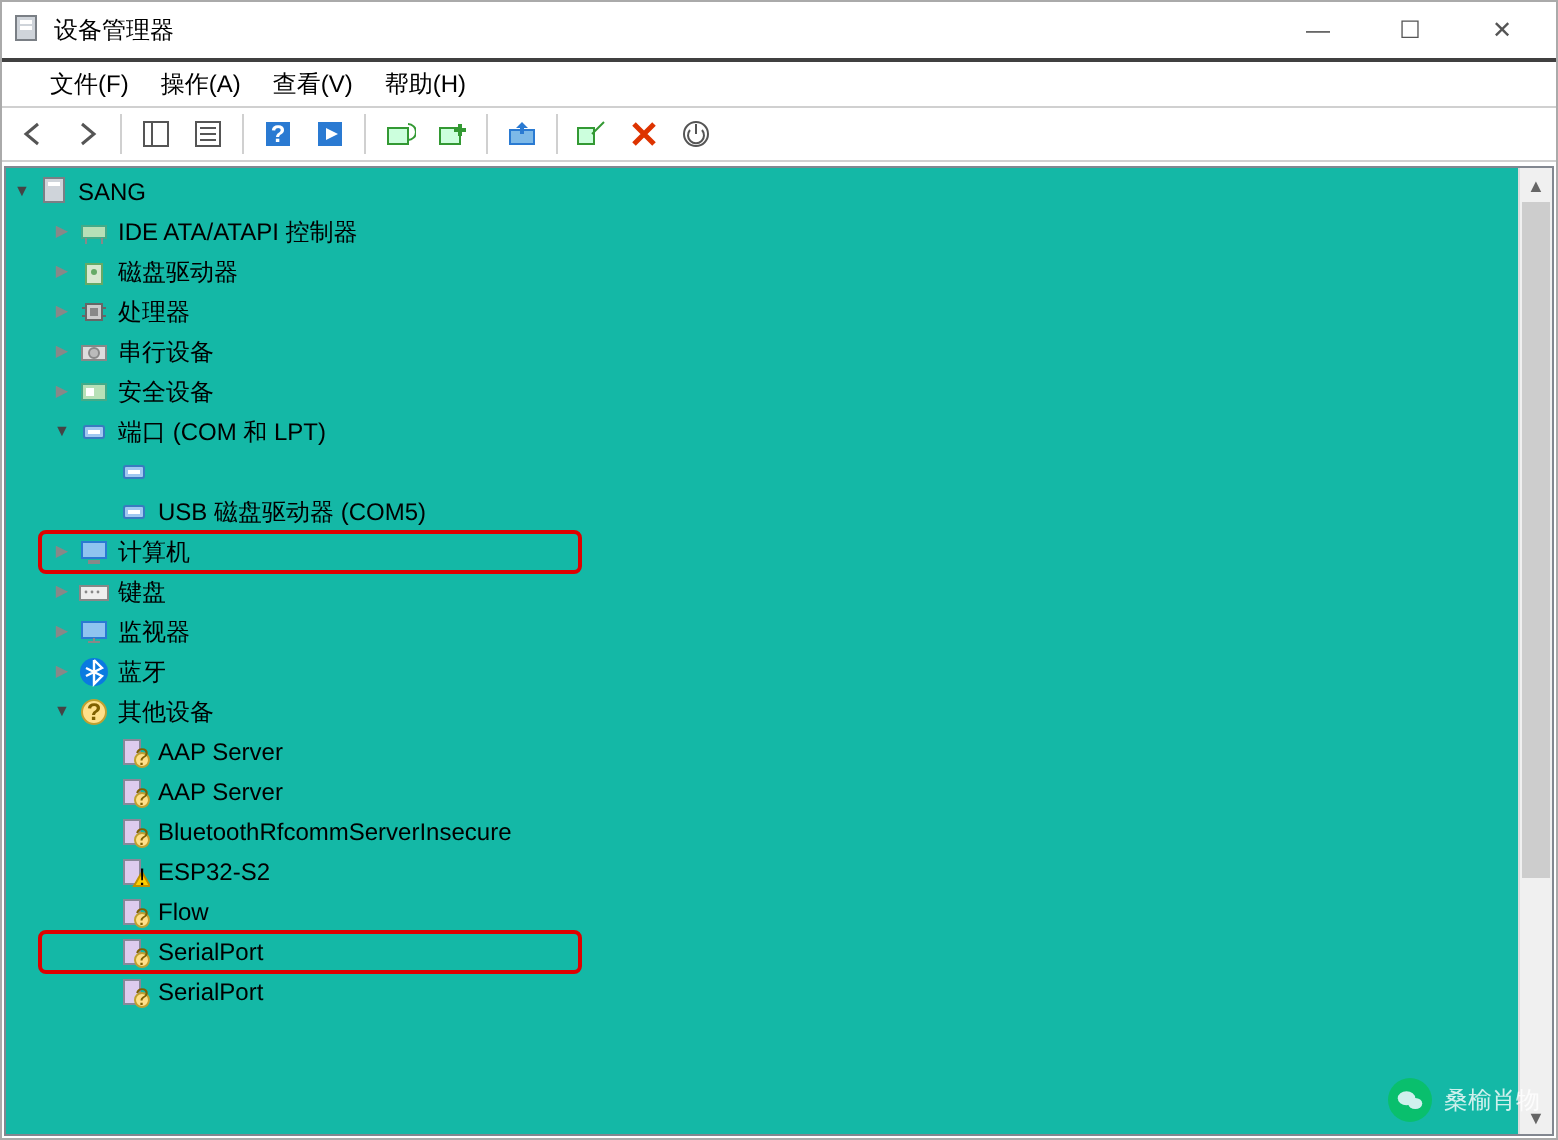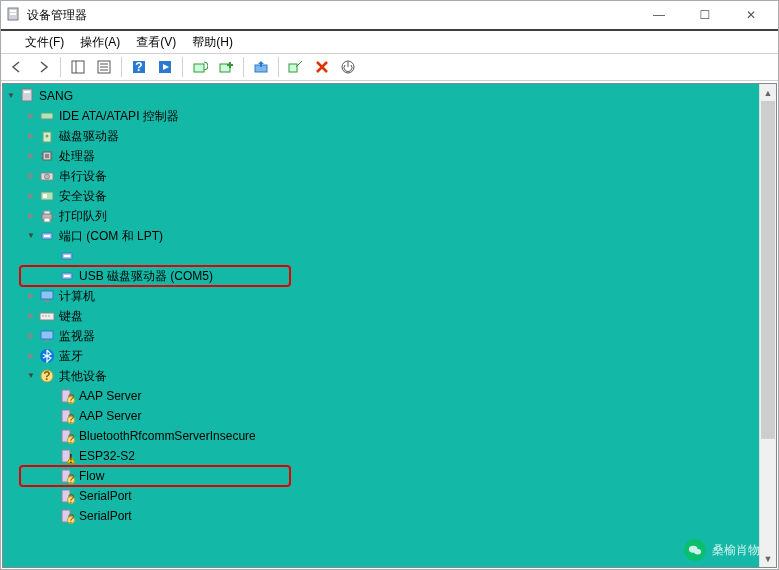--- a/index.html
+++ b/index.html
@@ -17,21 +17,21 @@
 .tree { padding: 2px 0 2px 2px; }
 .node { display: flex; align-items: center; height: 20px; line-height: 20px; white-space: nowrap; }
 .expander { width: 12px; height: 12px; display: inline-flex; align-items: center; justify-content: center; margin-right: 2px; color: #666; font-size: 10px; }
 .expander.collapsed::before { content: "▶"; font-size: 8px; color: #888; }
 .expander.expanded::before { content: "▼"; font-size: 8px; color: #444; }
 .expander.none { visibility: hidden; }
 .icon { width: 16px; height: 16px; margin-right: 4px; display: inline-flex; align-items: center; justify-content: center; flex-shrink: 0;}
 .label { color: #000; }
 .indent { display: inline-block; }
 .highlight { border: 2.5px solid #e00000; border-radius: 4px; position: absolute; pointer-events: none; z-index: 5; }
-.watermark { position: absolute; right: 18px; bottom: 8px; display: flex; align-items: center; color: #fff; font-size: 14px; opacity: 0.8; }
+.watermark { position: absolute; right: 8px; bottom: 8px; display: flex; align-items: center; color: #fff; font-size: 14px; opacity: 0.8; }
 .watermark .circle { width: 22px; height: 22px; border-radius: 50%; background: #07c160; display: flex; align-items: center; justify-content: center; margin-right: 6px; }
 .scrollbar-v { position: absolute; right: 0; top: 0; bottom: 0; width: 17px; background: #f0f0f0; border-left: 1px solid #ddd; }
 .scrollbar-v .thumb { position: absolute; left: 1px; right: 1px; top: 17px; height: 70%; background: #cdcdcd; }
 .scrollbar-v .arr { position: absolute; left: 0; right: 0; height: 17px; display:flex;align-items:center;justify-content:center;color:#666;font-size:9px; }
 .scrollbar-v .arr.up { top: 0; } .scrollbar-v .arr.down { bottom: 0; }
 </style>
 </head>
 <body>
 
 <div class="titlebar">
@@ -212,32 +212,20 @@
     <span class="icon">
           <svg width="16" height="16">
             <rect x="2" y="4" width="12" height="8" fill="#b7e0b7" stroke="#4a8"></rect>
             <rect x="4" y="6" width="4" height="4" fill="#fff"></rect>
           </svg>
         </span>
     <span class="label">安全设备</span>
   </div>
       <div class="node">
     <span class="indent" style="width:20px"></span>
-    <span class="expander collapsed"></span>
-    <span class="icon">
-          <svg width="16" height="16">
-            <rect x="3" y="6" width="10" height="6" fill="#bbb" stroke="#777"></rect>
-            <rect x="5" y="3" width="6" height="3" fill="#eee" stroke="#999"></rect>
-            <rect x="5" y="10" width="6" height="4" fill="#fff" stroke="#999"></rect>
-          </svg>
-        </span>
-    <span class="label">打印队列</span>
-  </div>
-      <div class="node">
-    <span class="indent" style="width:20px"></span>
     <span class="expander expanded"></span>
     <span class="icon">
           <svg width="16" height="16">
             <rect x="3" y="5" width="10" height="6" rx="1" fill="#a0c8f0" stroke="#3a7ac0"></rect>
             <rect x="5" y="7" width="6" height="2" fill="#fff"></rect>
           </svg>
         </span>
     <span class="label">端口 (COM 和 LPT)</span>
   </div>
       <div class="node">

